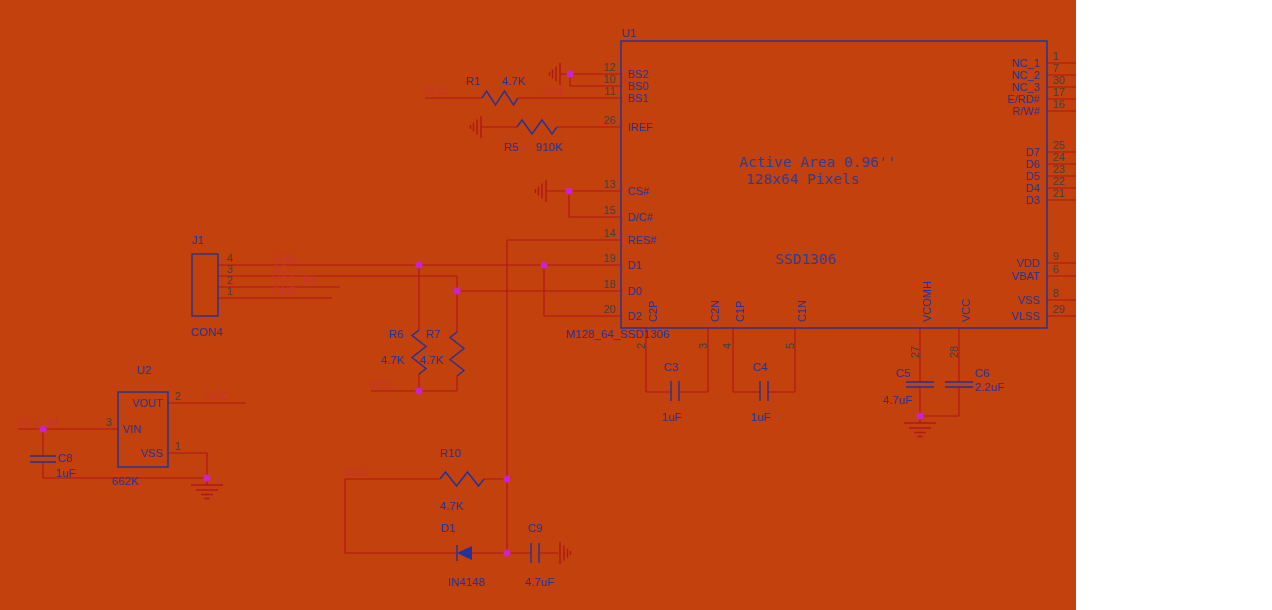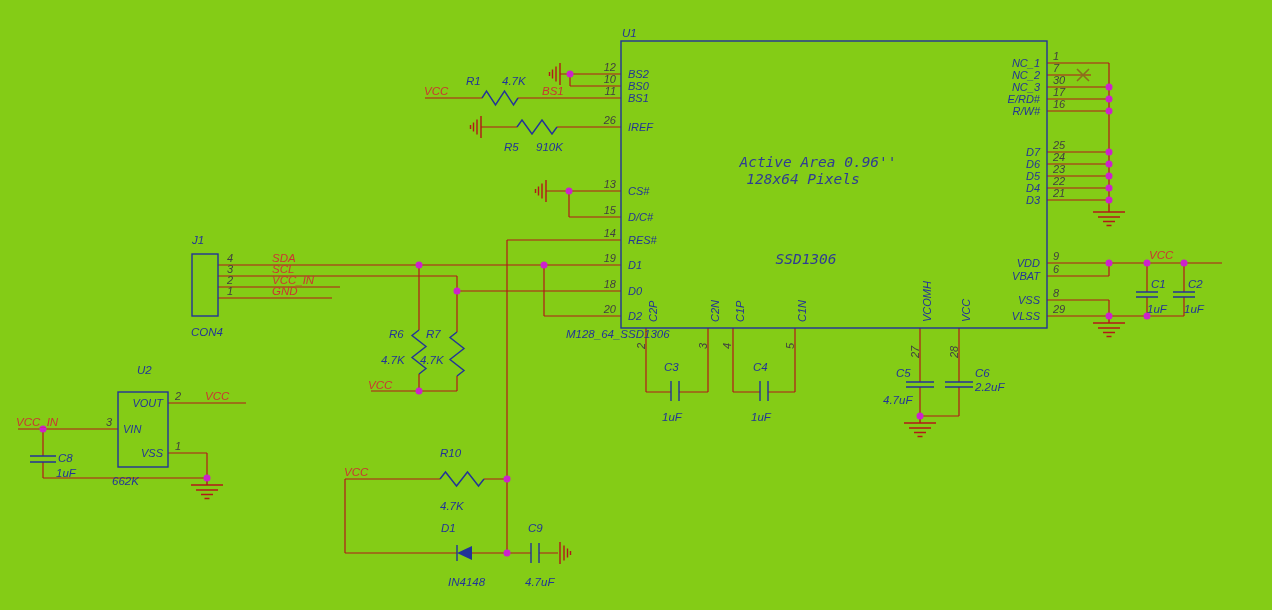--- a/index.html
+++ b/index.html
@@ -1,17 +1,17 @@
 <!DOCTYPE html>
 <html><head>
 <meta charset="utf-8">
 <style>
   html,body{margin:0;padding:0;background:#ffffff;}
-  .canvas{position:relative;width:1272px;height:610px;background:#84cc16;overflow:hidden;
-          font-family:"Liberation Sans",sans-serif;font-style:italic;}
+  .canvas{position:relative;width:1076px;height:610px;background:#c2410c;overflow:hidden;
+          font-family:"Liberation Sans",sans-serif;}
   svg{position:absolute;left:0;top:0;}
   .wire{stroke:#b21818;stroke-width:1.2;fill:none;}
   .sym{stroke:#223399;stroke-width:1.4;fill:none;}
   .box{stroke:#223399;stroke-width:1.4;fill:none;}
   .gnd{stroke:#b21818;stroke-width:1.4;fill:none;}
   .dot{fill:#cc22cc;stroke:none;}
   .nc{stroke:#8a6d1d;stroke-width:1.6;fill:none;}
   .dfill{fill:#223399;stroke:none;}
   text{font-family:"Liberation Sans",sans-serif;font-size:11.5px;}
   .t-ref{fill:#223399;}

